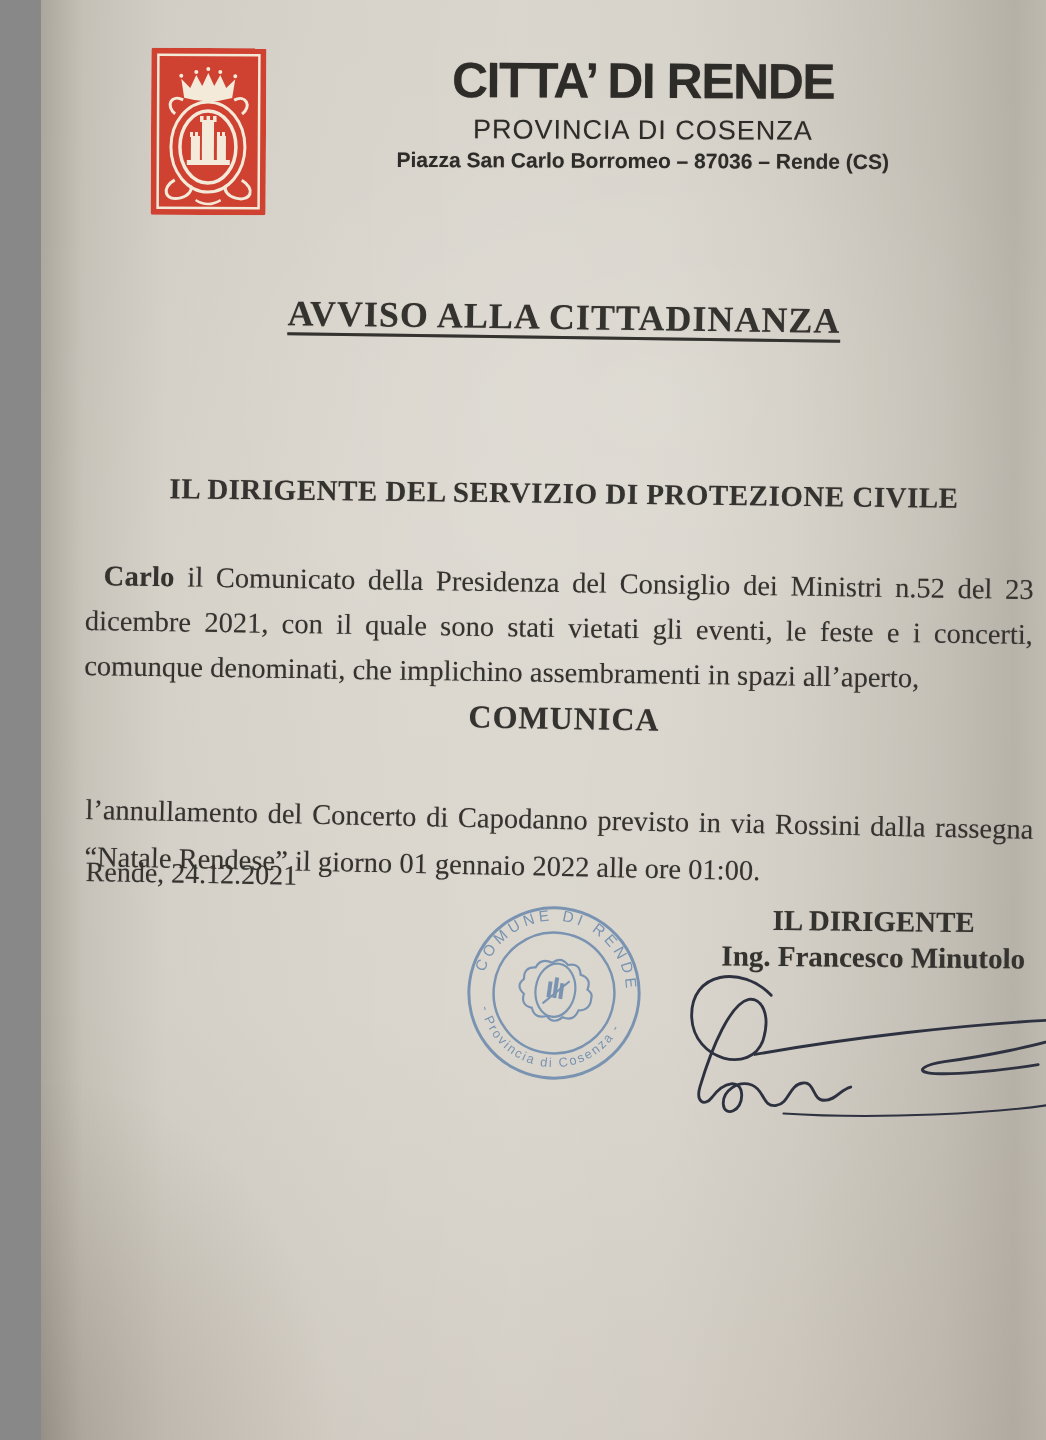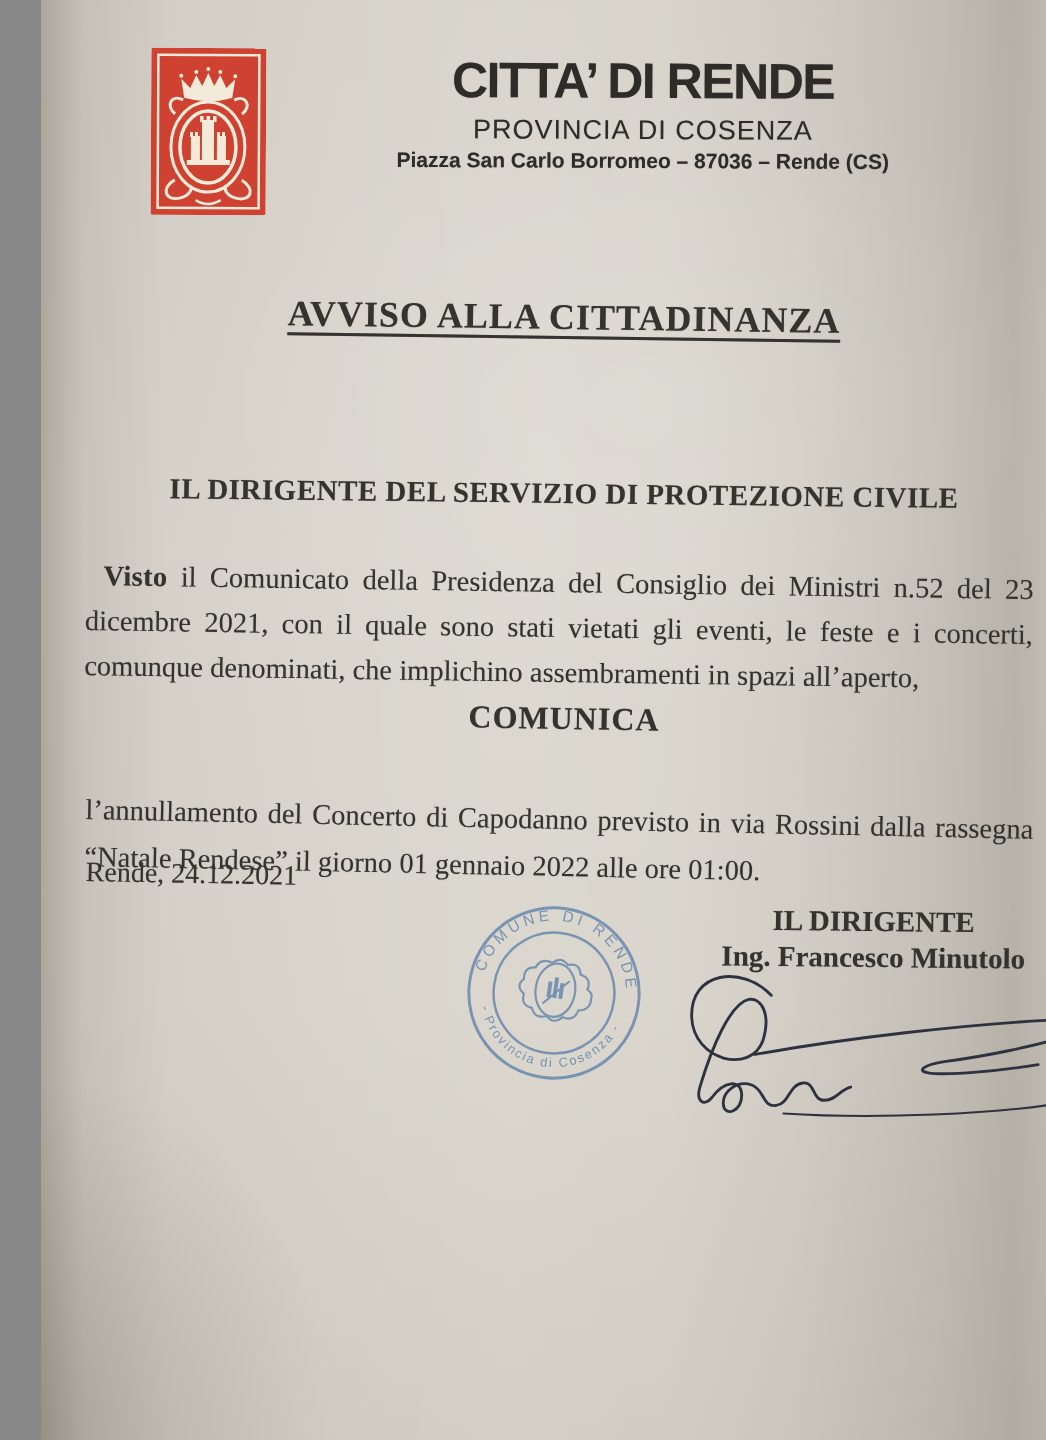--- a/index.html
+++ b/index.html
@@ -112,21 +112,21 @@
     <div class="head-text ink">
       <div class="head-title">CITTA’ DI RENDE</div>
       <div class="head-sub">PROVINCIA DI COSENZA</div>
       <div class="head-addr">Piazza San Carlo Borromeo – 87036 – Rende (CS)</div>
     </div>
 
     <div class="notice-title ink">AVVISO ALLA CITTADINANZA</div>
 
     <div class="authority ink">IL DIRIGENTE DEL SERVIZIO DI PROTEZIONE CIVILE</div>
 
-    <p class="premise ink"><b>Visto</b><span> il Comunicato della Presidenza del Consiglio dei Ministri n.52 del 23 dicembre 2021, con il quale sono stati vietati gli eventi, le feste e i concerti, comunque denominati, che implichino assembramenti in spazi all’aperto,</span></p>
+    <p class="premise ink"><b>Carlo</b><span> il Comunicato della Presidenza del Consiglio dei Ministri n.52 del 23 dicembre 2021, con il quale sono stati vietati gli eventi, le feste e i concerti, comunque denominati, che implichino assembramenti in spazi all’aperto,</span></p>
 
     <div class="comunica ink">COMUNICA</div>
 
     <p class="announcement ink">l’annullamento del Concerto di Capodanno previsto in via Rossini dalla rassegna “Natale Rendese” il giorno 01 gennaio 2022 alle ore 01:00.</p>
 
     <div class="place-date ink">Rende, 24.12.2021</div>
 
     <div class="signer ink">
       <div>IL DIRIGENTE</div>
       <div>Ing. Francesco Minutolo</div>

